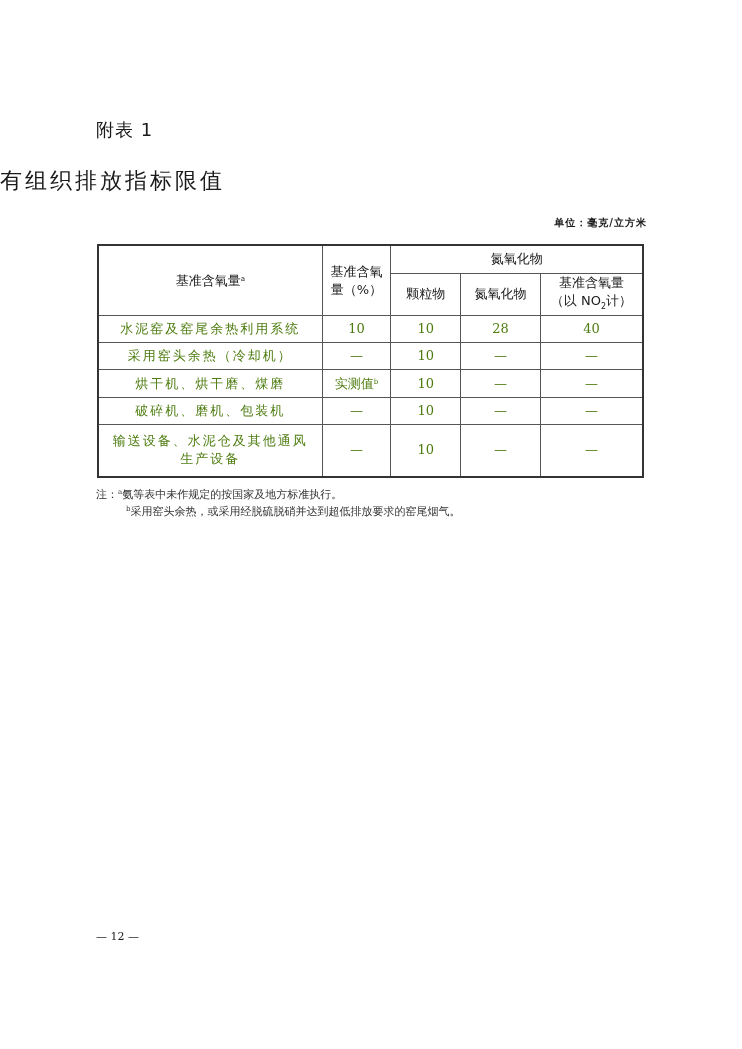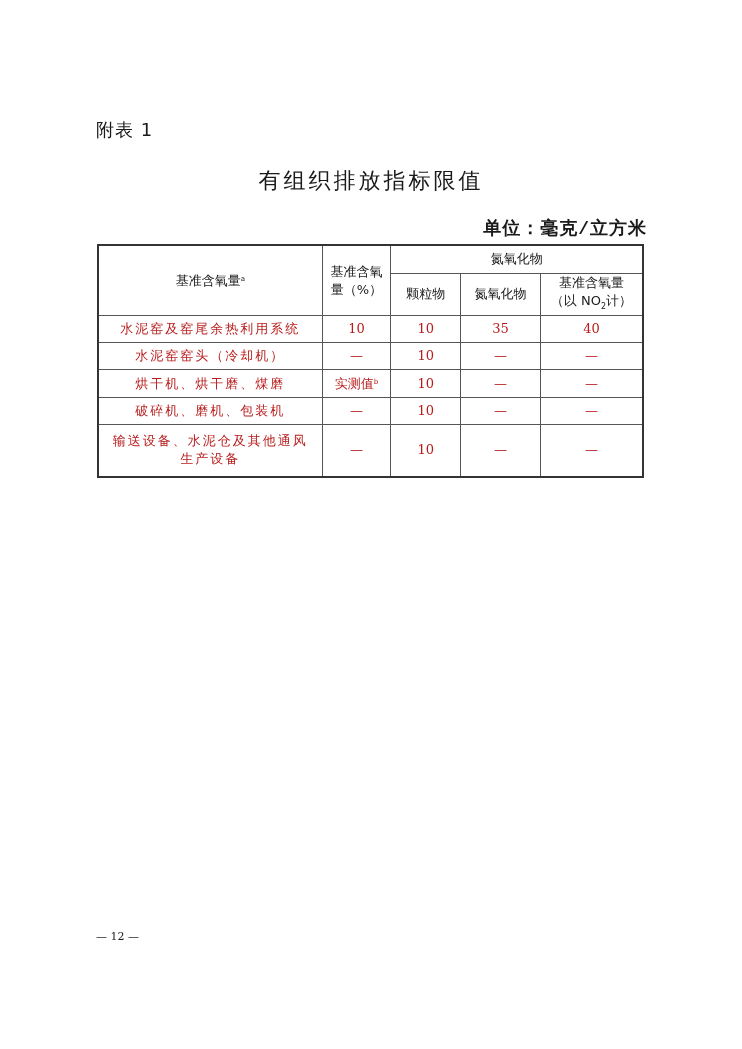--- a/index.html
+++ b/index.html
@@ -1,27 +1,27 @@
 <!DOCTYPE html>
 <html><head>
 <meta charset="utf-8">
 <style>
   html, body { margin:0; padding:0; background:#ffffff; }
   body { width:742px; height:1049px; position:relative; overflow:hidden;
          font-family:"DejaVu Sans", sans-serif; color:#1a1a1a; }
   .abs { position:absolute; }
   #appendix-label { left:96px; top:118px; font-size:18px; letter-spacing:1px; }
-  #doc-title { left:0; width:742px; top:166px; text-align:center; font-size:22px; letter-spacing:3px; }
-  #unit-label { right:95px; top:216px; font-size:18px; font-weight:bold; letter-spacing:1px;font-family:Liberation Mono, monospace; }
+  #doc-title { left:0; width:742px; top:166px; font-size:22px; letter-spacing:3px; }
+  #unit-label { right:95px; top:216px; font-size:10px; font-weight:bold; letter-spacing:1px; }
   table#limits { position:absolute; left:97px; top:244px; width:547px;
                  border-collapse:collapse; border:2px solid #333; }
   table#limits td, table#limits th { border:1px solid #555; text-align:center; padding:0;
                  font-size:13px; font-weight:normal; line-height:18px; }
   table#limits th { font-family:"DejaVu Sans", sans-serif; }
-  table#limits td { font-family:"DejaVu Serif", serif; color:#b91c1c; }
+  table#limits td { font-family:"DejaVu Serif", serif; color:#4d7c0f; }
   table#limits td.name { letter-spacing:2px; }
   sup { font-size:7px; vertical-align:top; position:relative; top:-2px; }
   sub { font-size:8px; }
   #notes { left:96px; top:486px; font-size:11px; font-family:"DejaVu Serif", serif; line-height:17px; color:#333; }
   #notes .n2 { padding-left:30px; }
   #page-number { left:96px; top:930px; font-size:11px; font-family:"DejaVu Serif", serif; }
 </style>
 </head>
 <body>
 
@@ -50,25 +50,25 @@
     <th>氮氧化物</th>
     <th>
       <div>基准含氧量</div>
       <div><span>（以 NO</span><sub>2</sub><span>计）</span></div>
     </th>
   </tr>
   <tr style="height:27px">
     <td class="name">水泥窑及窑尾余热利用系统</td>
     <td>10</td>
     <td>10</td>
-    <td>35</td>
+    <td>28</td>
     <td>40</td>
   </tr>
   <tr style="height:27px">
-    <td class="name">水泥窑窑头（冷却机）</td>
+    <td class="name">采用窑头余热（冷却机）</td>
     <td>—</td>
     <td>10</td>
     <td>—</td>
     <td>—</td>
   </tr>
   <tr style="height:28px">
     <td class="name">烘干机、烘干磨、煤磨</td>
     <td><span>实测值</span><sup>b</sup></td>
     <td>10</td>
     <td>—</td>
@@ -85,15 +85,17 @@
     <td class="name" style="padding:0 8px;text-align:center;">输送设备、水泥仓及其他通风生产设备</td>
     <td>—</td>
     <td>10</td>
     <td>—</td>
     <td>—</td>
   </tr>
 </tbody>
   </table>
 
 <div id="notes" class="abs">
+  <div><span>注：</span><sup>a</sup><span>氨等表中未作规定的按国家及地方标准执行。</span></div>
+  <div class="n2"><sup>b</sup><span>采用窑头余热，或采用经脱硫脱硝并达到超低排放要求的窑尾烟气。</span></div>
 </div>
 
 <div id="page-number" class="abs">— 12 —</div>
 
 </body></html>

